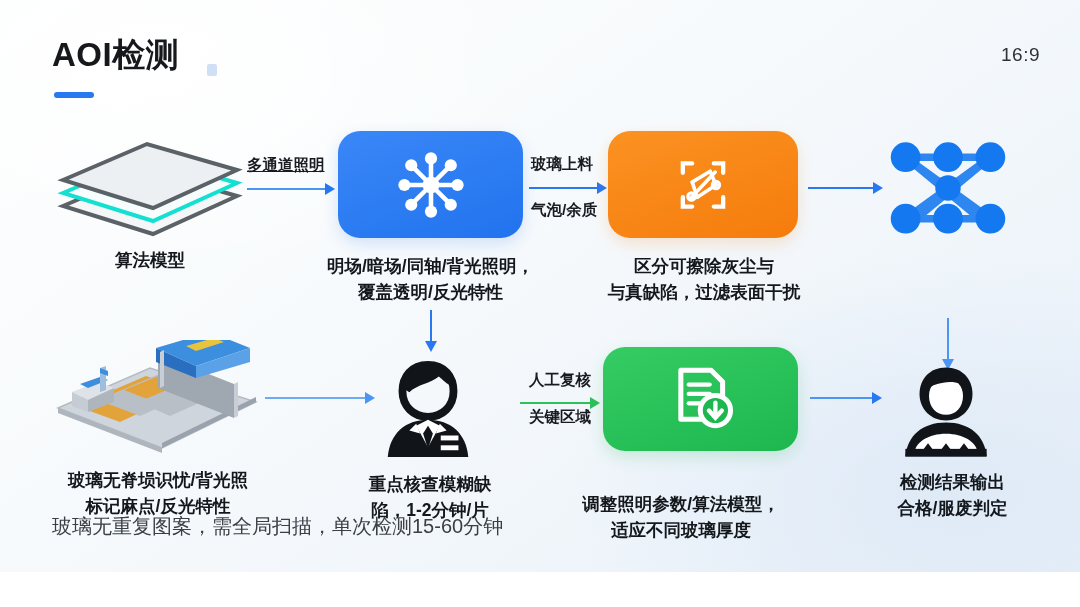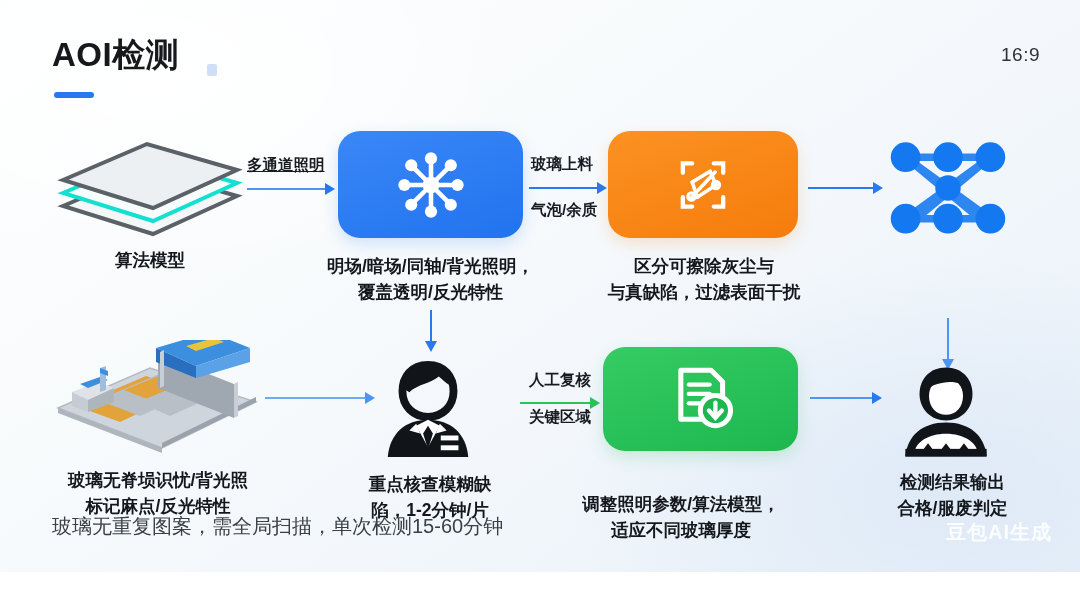--- a/index.html
+++ b/index.html
@@ -345,15 +345,14 @@
       <path d="M30 96 L36 88 L42 96 Z" fill="#111418"></path>
       <path d="M49 96 L55 88 L61 96 Z" fill="#111418"></path>
       <path d="M68 96 L74 88 L80 96 Z" fill="#111418"></path>
       <rect x="12" y="94" width="86" height="8" fill="#111418"></rect>
     </svg>
   </div>
   <div class="caption" style="left:860px; top:470px; width:185px;">检测结果输出
 合格/服废判定</div>
 
   <div id="footer-note">玻璃无重复图案，需全局扫描，单次检测15-60分钟</div>
-  <div id="watermark">豆包AI生成</div>
 
 </div>
 
 </body></html>

